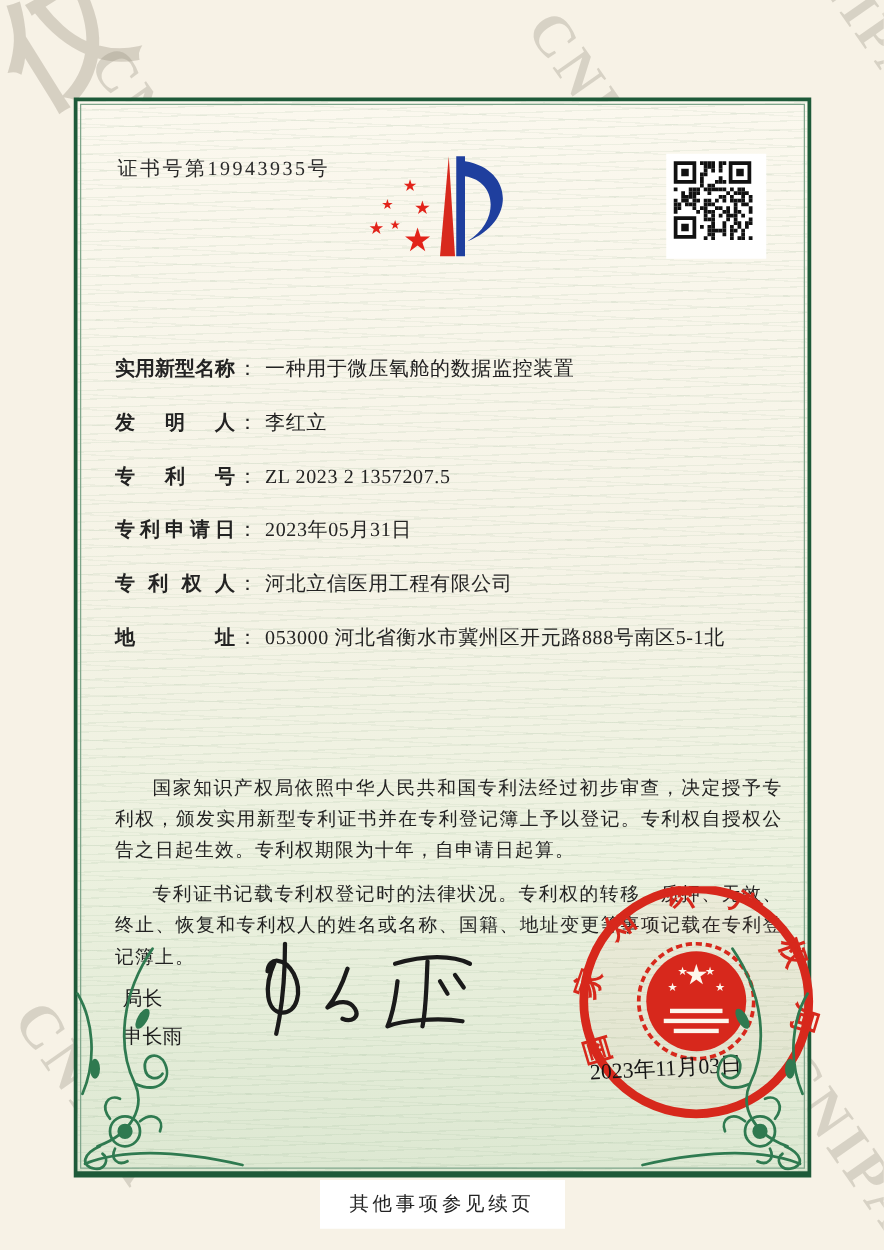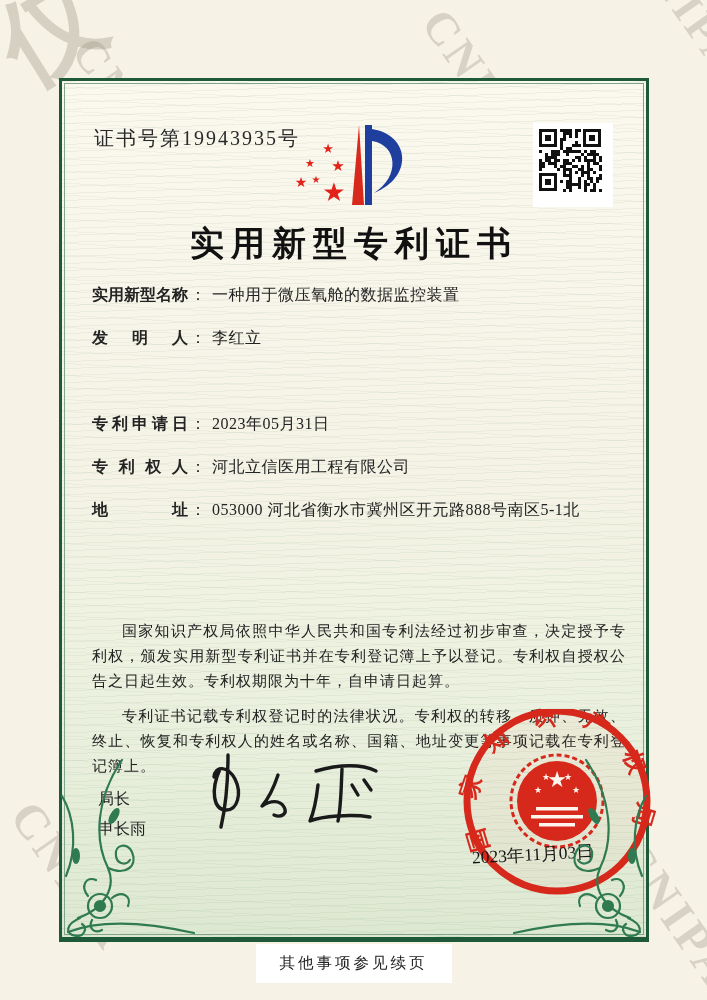--- a/index.html
+++ b/index.html
@@ -31,21 +31,21 @@
       repeating-linear-gradient(183deg, rgba(110,150,110,.07) 0 1px, transparent 1px 12px),
       linear-gradient(180deg,#fbf8ee 0%,#f5f3e6 45%,#ecf1df 72%,#dde8d2 100%);
     z-index:2;
   }
   .frame::before{
     content:"";position:absolute;inset:2px;border:1px solid #7fa68c;pointer-events:none;
   }
 
   .cert-number{
     position:absolute;left:32px;top:44px;
-    font-size:20px;color:#2a2a2a;letter-spacing:2px;text-align:right;
+    font-size:16px;color:#2a2a2a;letter-spacing:2px;text-align:right;
   }
 
   .logo{position:absolute;left:224px;top:34px;width:132px;height:102px;}
   .qr-panel{
     position:absolute;left:471px;top:42px;width:80px;height:84px;background:#ffffff;
   }
   .qr-panel svg{position:absolute;left:4px;top:4px;}
 
   .cert-title{
     position:absolute;left:0;top:140px;width:100%;
@@ -284,27 +284,29 @@
               <rect x="32" y="62" width="3" height="3"></rect>
               <rect x="47" y="62" width="3" height="3"></rect>
               <rect x="53" y="62" width="3" height="3"></rect>
               <rect x="56" y="62" width="3" height="3"></rect>
               <rect x="62" y="62" width="3" height="3"></rect>
             </g>
         </g>
       </svg>
     </div>
 
-    <div class="cert-title">实用新型专利证书</div>
 
     <div class="row" style="top:204px">
       <span class="flabel">实用新型名称</span><span class="fcolon">：</span><span class="fvalue">一种用于微压氧舱的数据监控装置</span>
     </div>
     <div class="row" style="top:247px">
       <span class="flabel">发明人</span><span class="fcolon">：</span><span class="fvalue">李红立</span>
+    </div>
+    <div class="row" style="top:290px">
+      <span class="flabel">专利号</span><span class="fcolon">：</span><span class="fvalue">ZL 2023 2 1357207.5</span>
     </div>
     <div class="row" style="top:333px">
       <span class="flabel">专利申请日</span><span class="fcolon">：</span><span class="fvalue">2023年05月31日</span>
     </div>
     <div class="row" style="top:376px">
       <span class="flabel">专利权人</span><span class="fcolon">：</span><span class="fvalue">河北立信医用工程有限公司</span>
     </div>
     <div class="row" style="top:419px">
       <span class="flabel">地址</span><span class="fcolon">：</span><span class="fvalue">053000 河北省衡水市冀州区开元路888号南区5-1北</span>
     </div>

